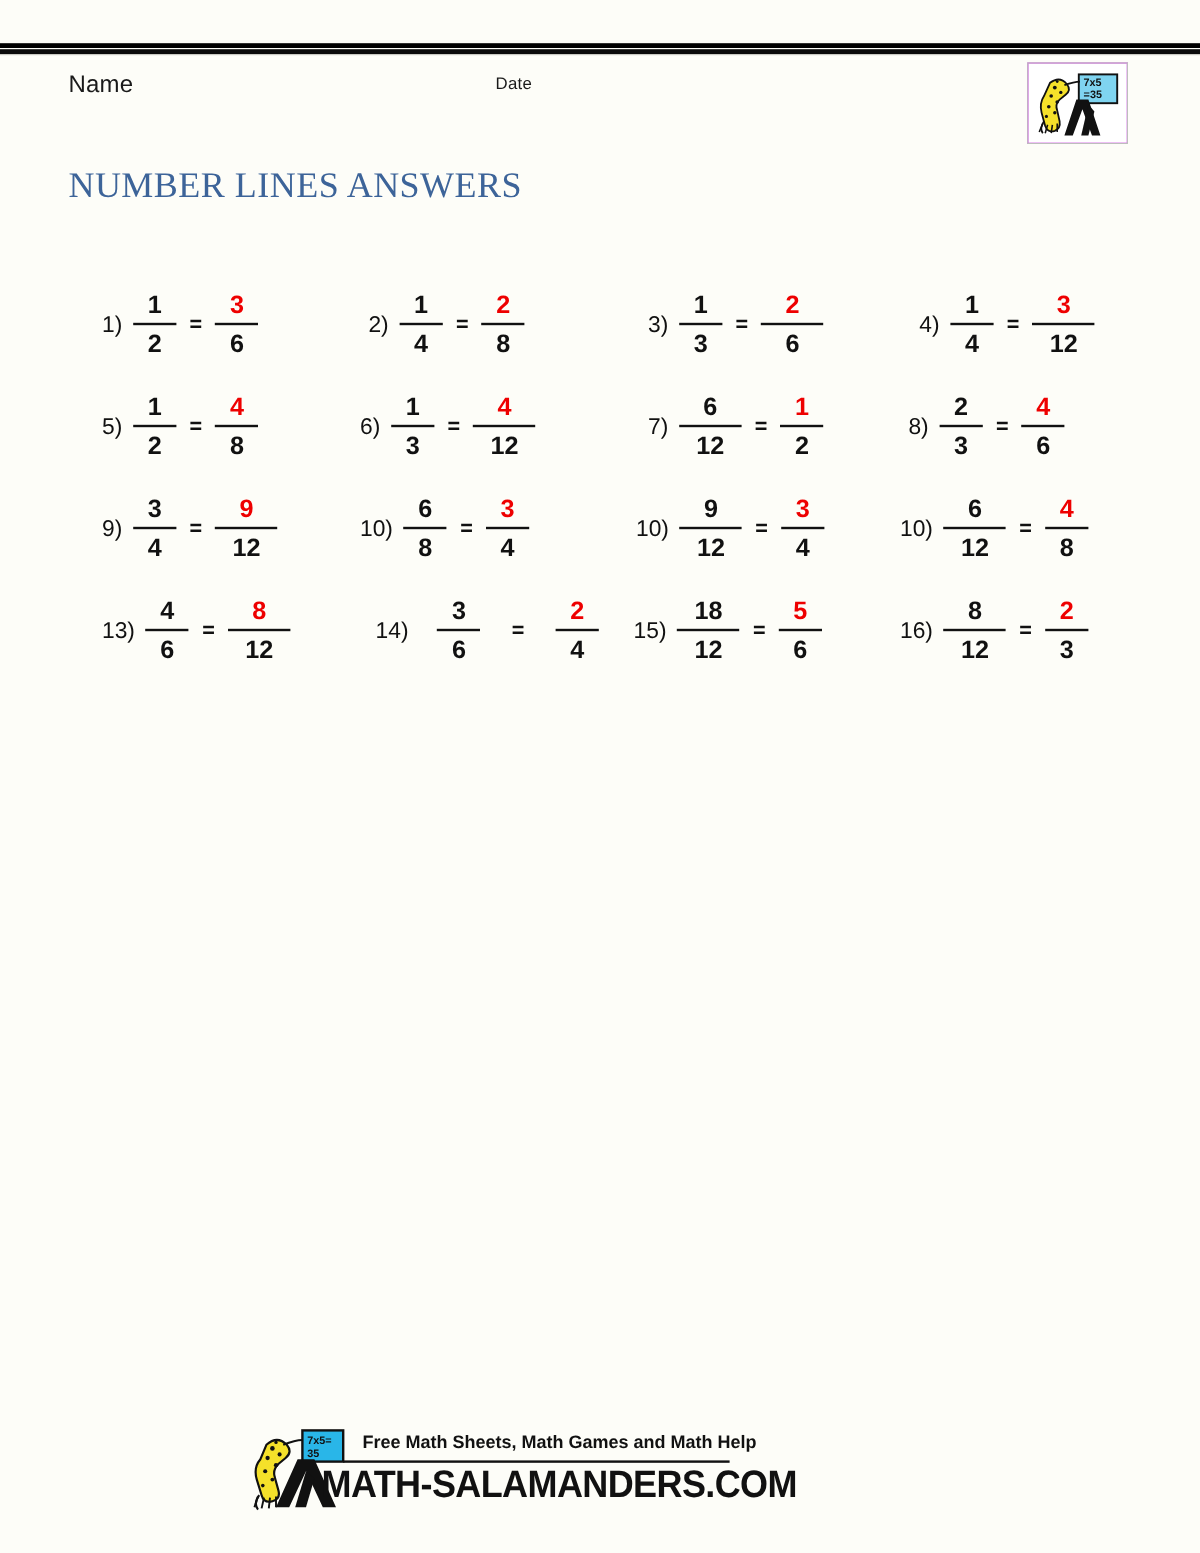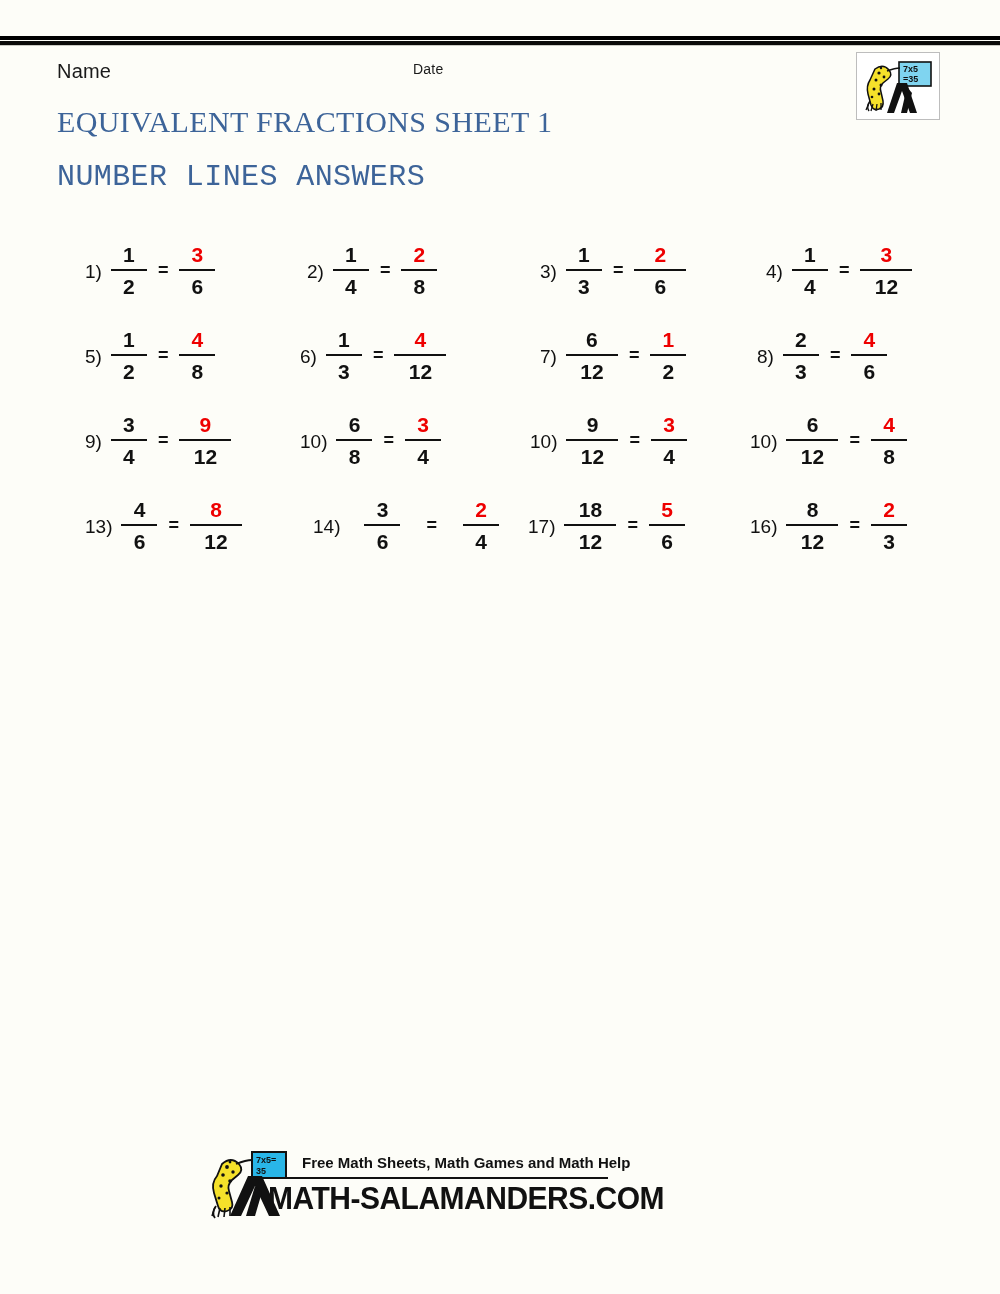--- a/index.html
+++ b/index.html
@@ -78,21 +78,21 @@
   .title {
     position: absolute;
     left: 57px;
     font-family: "Liberation Serif", serif;
     color: #3d6499;
     font-size: 30px;
     letter-spacing: 0.4px;
     white-space: nowrap;
   }
   .title-1 { top: 105px; }
-  .title-2 { top: 160px; font-family: Liberation Mono, monospace; }
+  .title-2 { top: 138px; }
 
   
   .grid {
     position: absolute;
     left: 0;
     top: 228px;
     width: 1000px;
   }
   .prow {
     position: relative;
@@ -141,21 +141,21 @@
     color: #111111;
     margin: 0 11px;
   }
   .w-nar { min-width: 36px; }
   .w-wid { min-width: 52px; }
 
   
   .footer {
     position: absolute;
     left: 0;
-    top: 1148px;
+    top: 1188px;
     width: 804px;
     height: 80px;
   }
   .footer-inner {
     position: relative;
     width: 420px;
     margin: 0 auto;
     height: 80px;
   }
   .foot-logo {
@@ -241,21 +241,20 @@
         <circle cx="19" cy="27" r="1.5"></circle>
         <circle cx="24" cy="32" r="1.5"></circle>
         <circle cx="17" cy="36" r="1.5"></circle>
         <circle cx="22" cy="41" r="1.4"></circle>
         <circle cx="15" cy="44" r="1.3"></circle>
       </g>
       <circle cx="24" cy="15" r="1.2" fill="#111"></circle>
     </svg>
   </div>
 
-  <div class="title title-1">EQUIVALENT FRACTIONS SHEET 1</div>
   <div class="title title-2">NUMBER LINES ANSWERS</div>
 
   <div class="grid">
 
     <div class="prow">
       <div class="prob" style="left:85px;">
         <span class="pnum">1)</span>
         <span class="frac w-nar">
           <span class="t">1</span>
           <span class="rule"></span>
@@ -453,21 +452,21 @@
           <span class="b">6</span>
         </span>
         <span class="eq">=</span>
         <span class="frac ans w-nar">
           <span class="t">2</span>
           <span class="rule"></span>
           <span class="b">4</span>
         </span>
       </div>
       <div class="prob" style="left:528px;">
-        <span class="pnum">17)</span>
+        <span class="pnum">15)</span>
         <span class="frac w-wid">
           <span class="t">18</span>
           <span class="rule"></span>
           <span class="b">12</span>
         </span>
         <span class="eq">=</span>
         <span class="frac ans w-nar">
           <span class="t">5</span>
           <span class="rule"></span>
           <span class="b">6</span>

